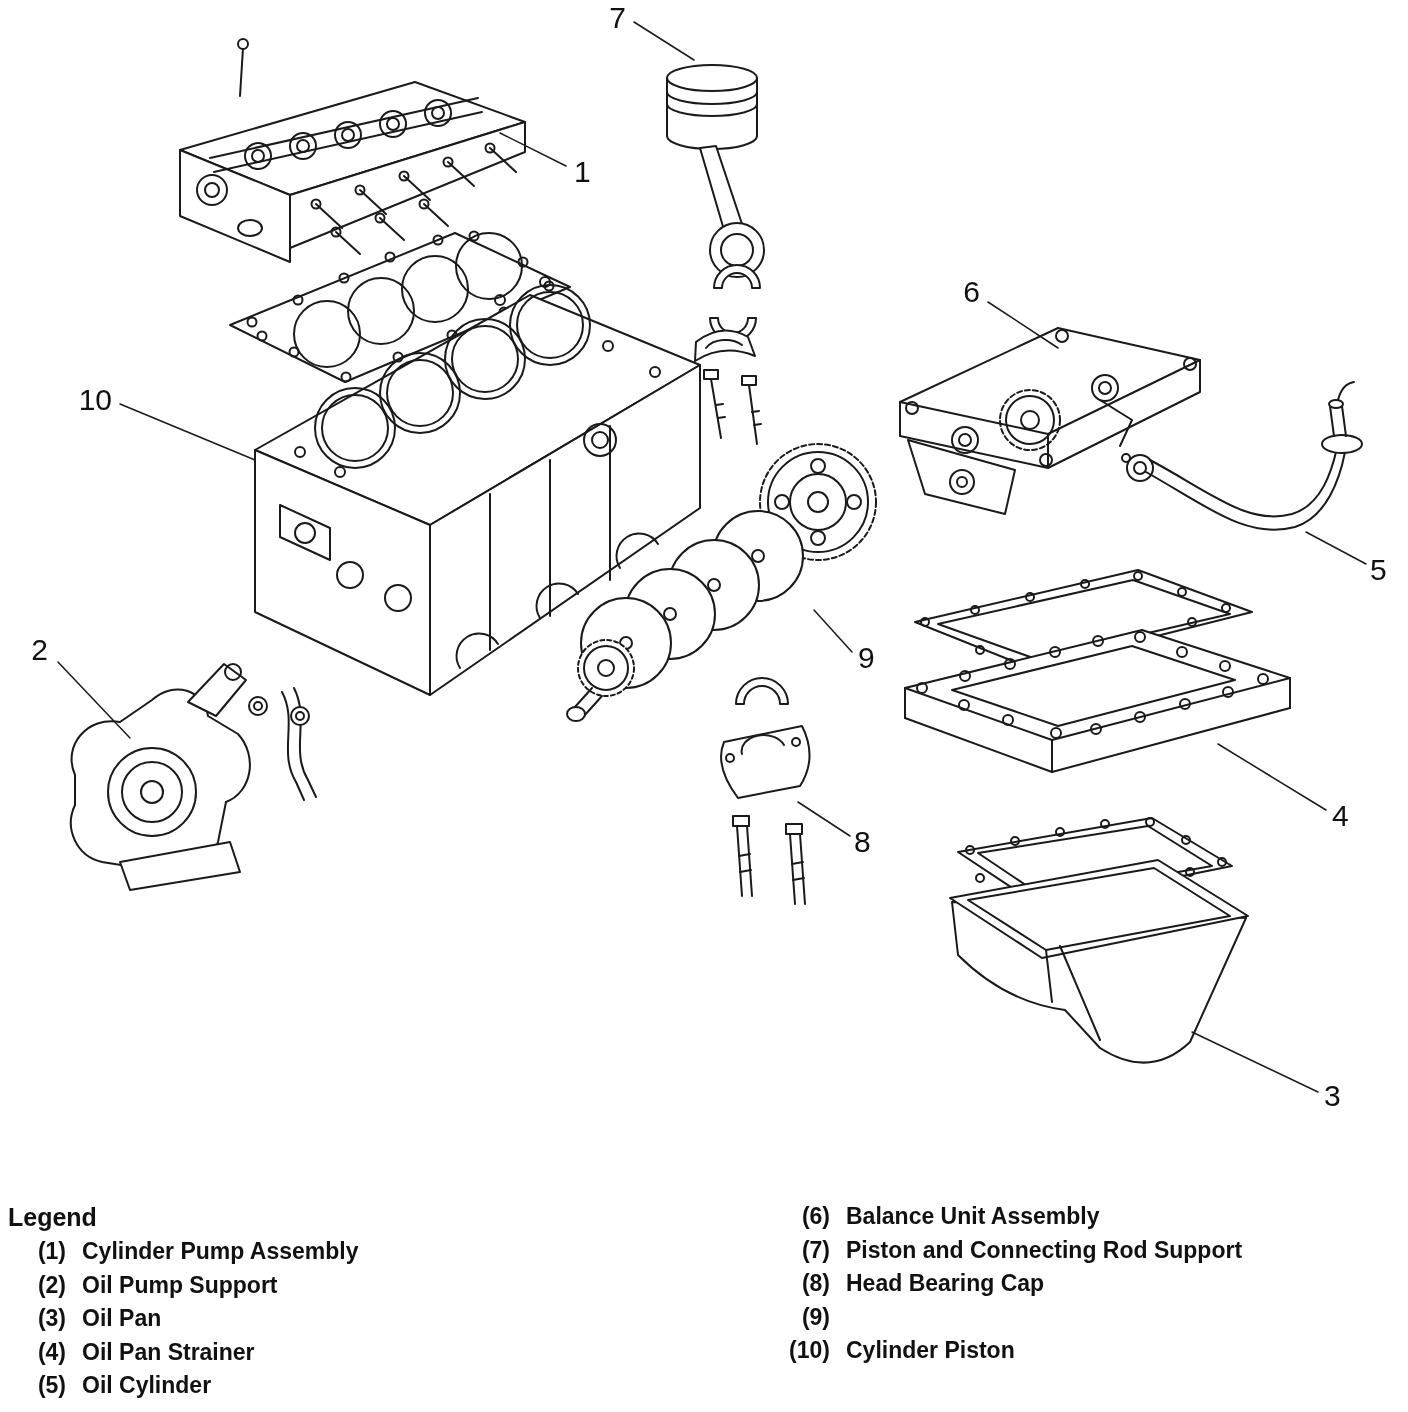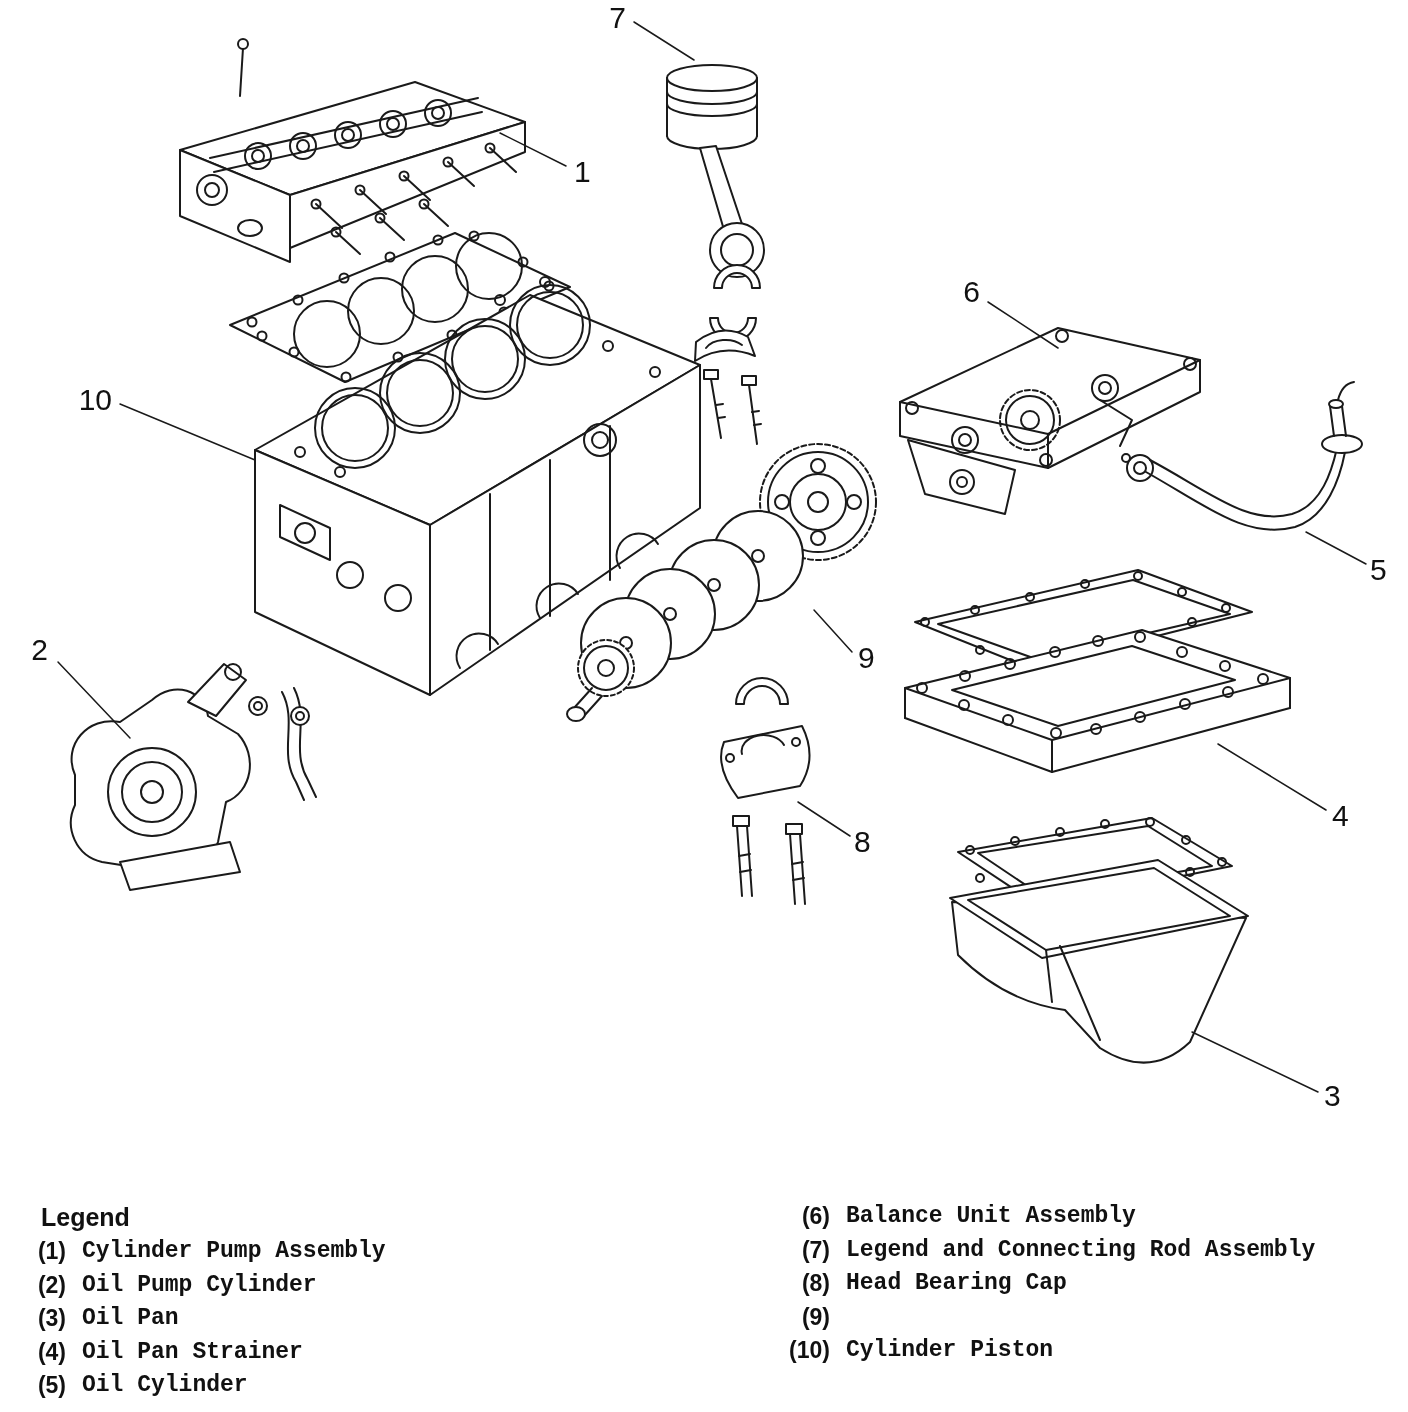--- a/index.html
+++ b/index.html
@@ -5,24 +5,24 @@
   html,body{margin:0;padding:0;background:#fff;}
   .page{position:relative;width:1408px;height:1412px;background:#fff;overflow:hidden;
         font-family:"Liberation Sans",sans-serif;color:#111;}
   .diagram-svg{position:absolute;left:0;top:0;}
   svg .ln{stroke:#1a1a1a;stroke-width:2;fill:none;stroke-linejoin:round;stroke-linecap:round;}
   svg .co{font:30px "Liberation Sans",sans-serif;fill:#111;stroke:none;}
   .legend{position:absolute;top:1200px;left:0;width:1408px;}
   .legend-col{position:absolute;top:0;}
   .legend-left{left:8px;width:720px;}
   .legend-right{left:772px;width:630px;}
-  .legend-title{font-size:25px;font-weight:bold;height:35px;line-height:35px;margin-left:33px;}
+  .legend-title{font-size:25px;font-weight:bold;height:35px;line-height:35px;}
   .legend-row{height:33.5px;line-height:33.5px;font-size:23px;font-weight:bold;display:flex;}
   .lnum{width:58px;text-align:right;margin-right:16px;flex:none;}
-  .llabel{flex:1;font-family:Liberation Mono, monospace;}
+  .llabel{flex:1;}
 </style>
 </head>
 <body>
 
 <div class="page">
 
   <svg class="diagram-svg" width="1408" height="1180" viewBox="0 0 1408 1180">
     <g class="ln">
 
       <g>
@@ -350,21 +350,21 @@
 
   <div class="legend">
     <div class="legend-col legend-left">
       <div class="legend-title">Legend</div>
       <div class="legend-row">
         <span class="lnum">(1)</span>
         <span class="llabel">Cylinder Pump Assembly</span>
       </div>
       <div class="legend-row">
         <span class="lnum">(2)</span>
-        <span class="llabel">Oil Pump Cylinder</span>
+        <span class="llabel">Oil Pump Support</span>
       </div>
       <div class="legend-row">
         <span class="lnum">(3)</span>
         <span class="llabel">Oil Pan</span>
       </div>
       <div class="legend-row">
         <span class="lnum">(4)</span>
         <span class="llabel">Oil Pan Strainer</span>
       </div>
       <div class="legend-row">
@@ -372,21 +372,21 @@
         <span class="llabel">Oil Cylinder</span>
       </div>
     </div>
     <div class="legend-col legend-right">
       <div class="legend-row">
         <span class="lnum">(6)</span>
         <span class="llabel">Balance Unit Assembly</span>
       </div>
       <div class="legend-row">
         <span class="lnum">(7)</span>
-        <span class="llabel">Legend and Connecting Rod Assembly</span>
+        <span class="llabel">Piston and Connecting Rod Support</span>
       </div>
       <div class="legend-row">
         <span class="lnum">(8)</span>
         <span class="llabel">Head Bearing Cap</span>
       </div>
       <div class="legend-row">
         <span class="lnum">(9)</span>
       </div>
       <div class="legend-row">
         <span class="lnum">(10)</span>

